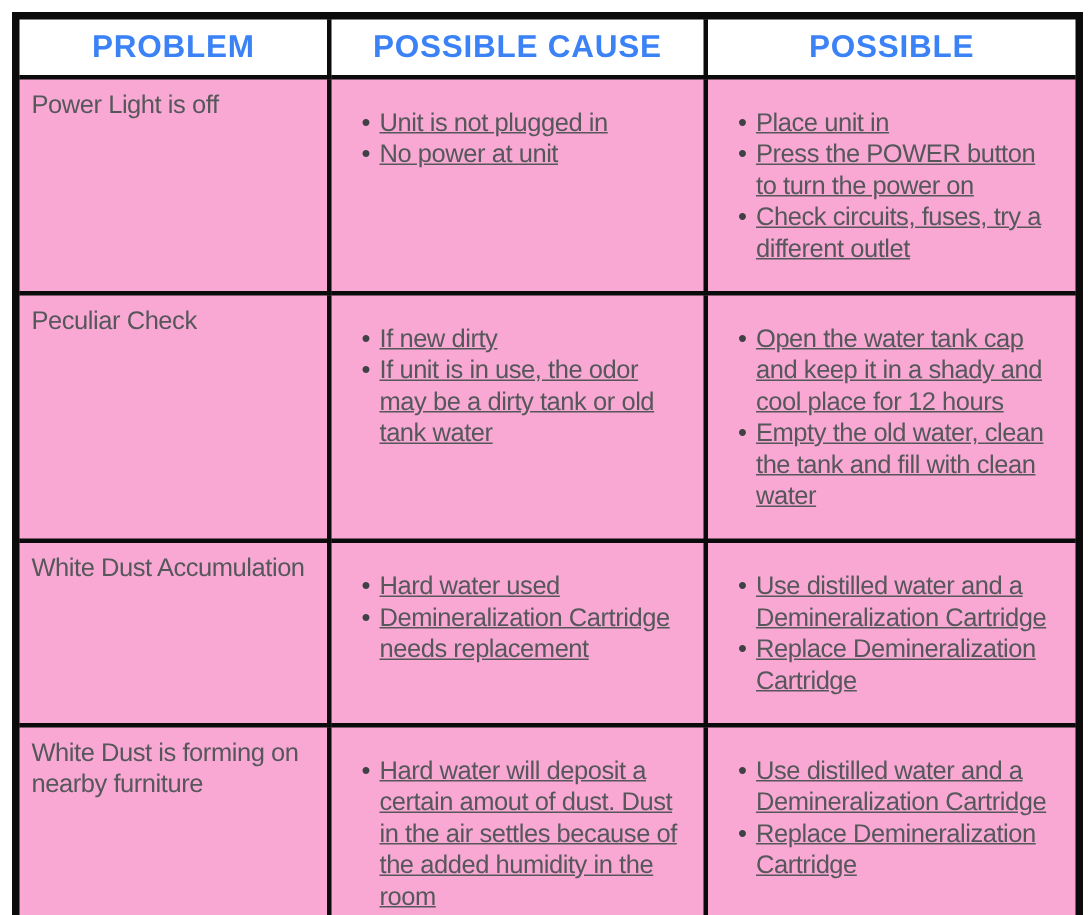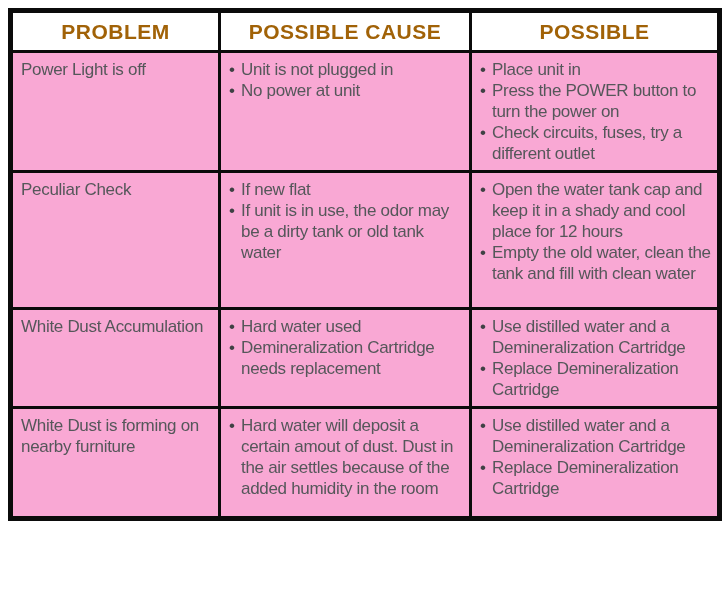--- a/index.html
+++ b/index.html
@@ -26,39 +26,40 @@
     border: 3px solid #0b0b0b;
   }
   table.trouble-table {
     border-width: 5px;
   }
   th.col-header {
     height: 33px;
     font-size: 21px;
     font-weight: bold;
     letter-spacing: 0.5px;
-    color: #a16207;
+    color: #3b82f6;
     text-align: center;
     vertical-align: middle;
     padding: 2px 0;
     background: #ffffff;
   }
   td.cell {
     vertical-align: top;
     padding: 6px 4px 6px 8px;
     font-size: 17px;
     line-height: 21px;
     letter-spacing: -0.3px;
     color: #55575a;
     background: #f9a8d4;
   }
   ul.bullet-list {
-    margin: 0;
+    margin: 12px;
     padding: 0;
     list-style: none;
+    text-decoration: underline;
   }
   ul.bullet-list li {
     position: relative;
     padding-left: 12px;
   }
   ul.bullet-list li::before {
     content: "\2022";
     position: absolute;
     left: 0;
     top: 0;
@@ -100,21 +101,21 @@
             <li>Place unit in</li>
             <li>Press the POWER button to turn the power on</li>
             <li>Check circuits, fuses, try a different outlet</li>
           </ul>
       </td>
     </tr>
     <tr class="row-2">
       <td class="cell">Peculiar Check</td>
       <td class="cell">
         <ul class="bullet-list">
-            <li>If new flat</li>
+            <li>If new dirty</li>
             <li>If unit is in use, the odor may be a dirty tank or old tank water</li>
           </ul>
       </td>
       <td class="cell">
         <ul class="bullet-list">
             <li>Open the water tank cap and keep it in a shady and cool place for 12 hours</li>
             <li>Empty the old water, clean the tank and fill with clean water</li>
           </ul>
       </td>
     </tr>

